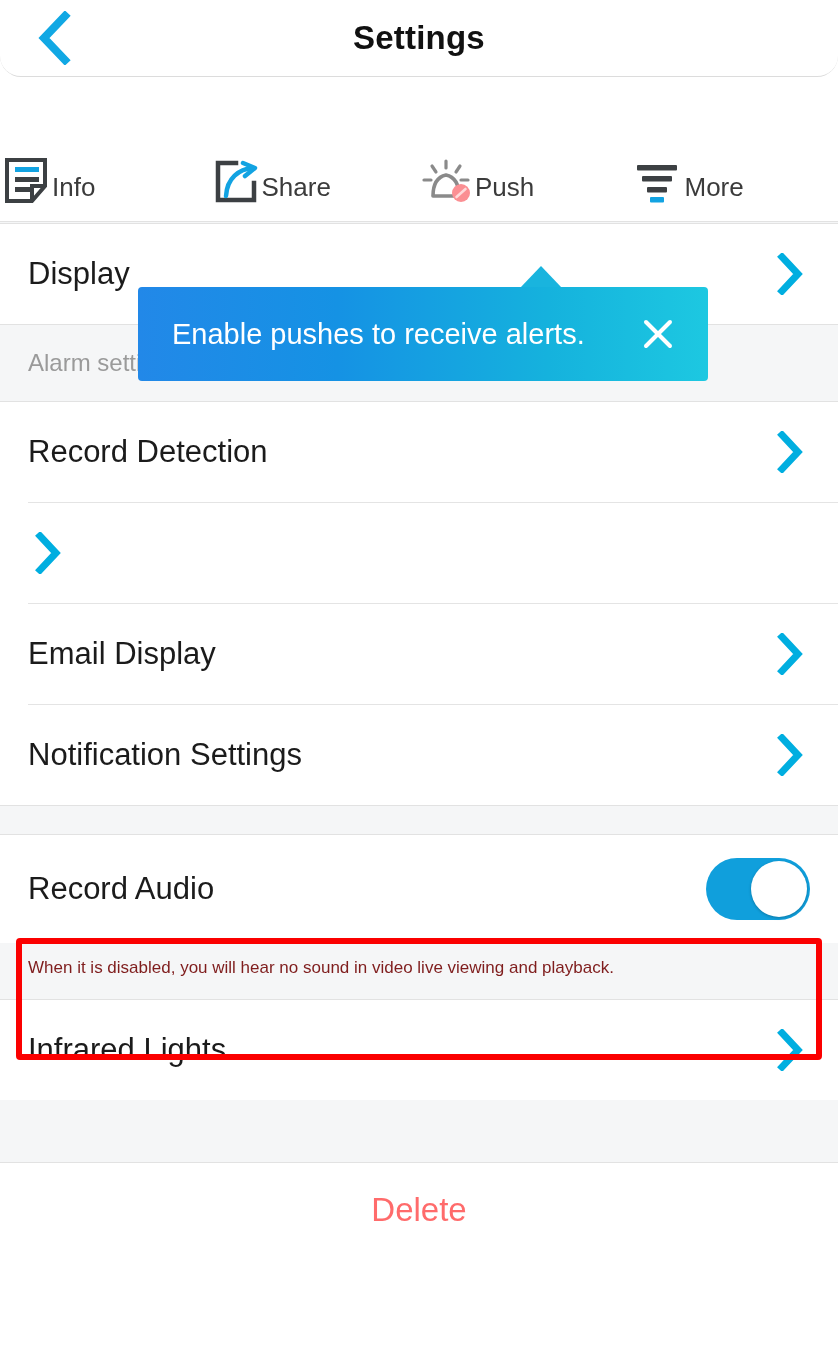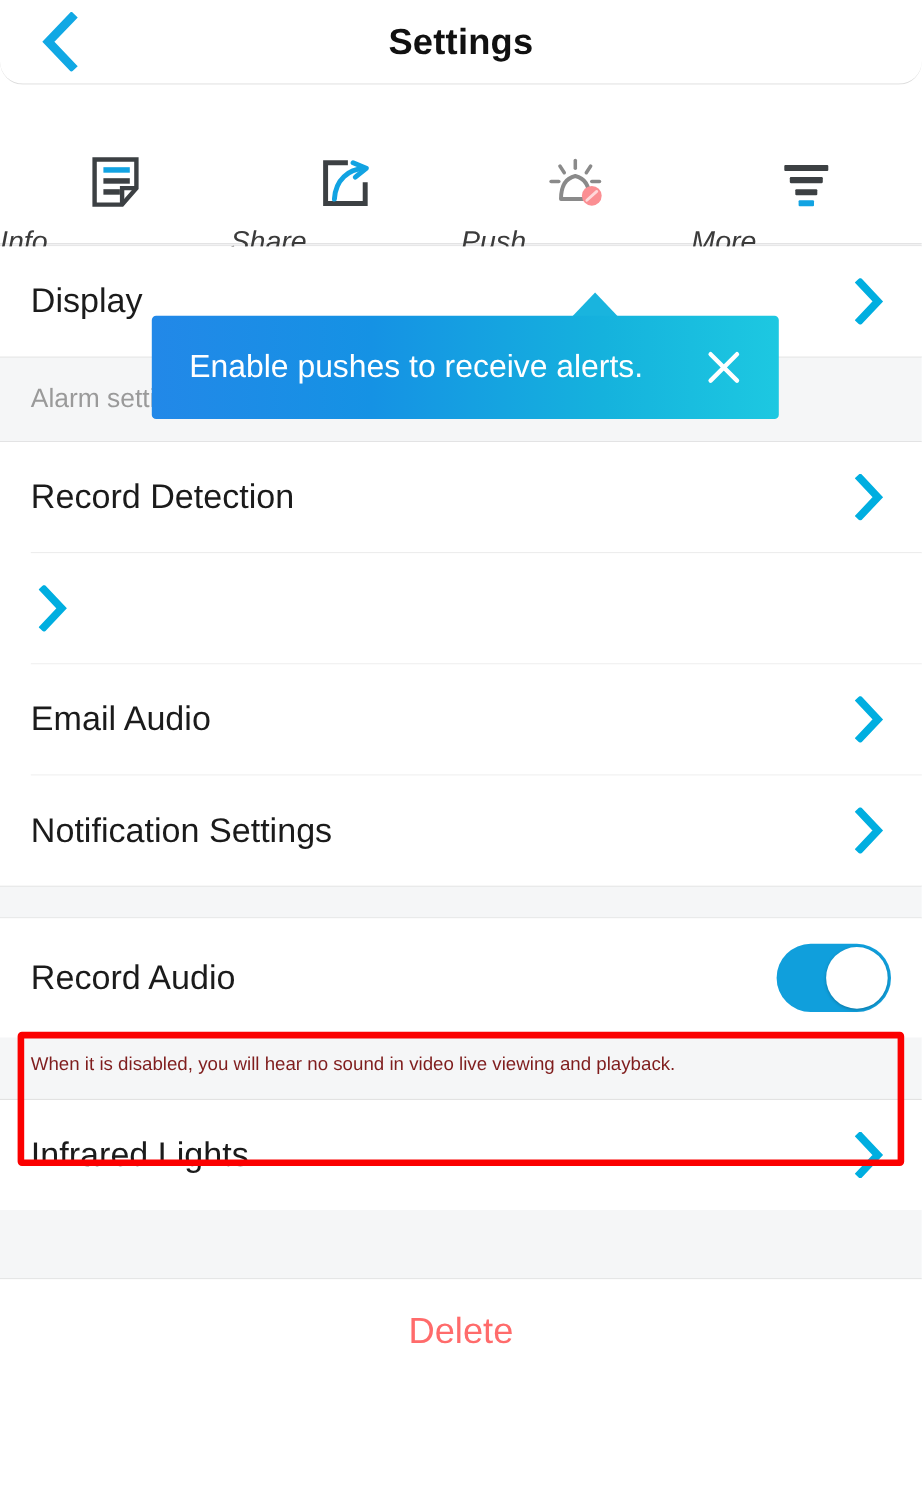--- a/index.html
+++ b/index.html
@@ -51,23 +51,23 @@
   .icon-row {
     display: flex;
     height: 144px;
     padding-top: 64px;
     box-sizing: border-box;
     background: #ffffff;
   }
   .icon-cell {
     flex: 1;
     display: flex;
-    flex-direction: column;
-    cursor: pointer;
-    font-style: italic;
+    flex-direction: row;
+    align-items: center;
+    cursor: pointer;
   }
   .icon-glyph {
     height: 50px;
     display: flex;
     align-items: center;
     justify-content: center;
   }
   .icon-label {
     margin-top: 13px;
     font-size: 26px;
@@ -342,21 +342,21 @@
   <div class="row">
     <div class="chev">
       <svg width="26" height="42" viewBox="0 0 26 42">
           <polyline points="5,4 21,21 5,38" fill="none" stroke="#00aee0" stroke-width="7" stroke-linecap="square"></polyline>
         </svg>
     </div>
   </div>
   <div class="row-divider"></div>
 
   <div class="row">
-    <div class="row-label">Email Audio</div>
+    <div class="row-label">Email Display</div>
     <div class="chev">
       <svg width="26" height="42" viewBox="0 0 26 42">
           <polyline points="5,4 21,21 5,38" fill="none" stroke="#00aee0" stroke-width="7" stroke-linecap="square"></polyline>
         </svg>
     </div>
   </div>
   <div class="row-divider"></div>
 
   <div class="row">
     <div class="row-label">Notification Settings</div>

